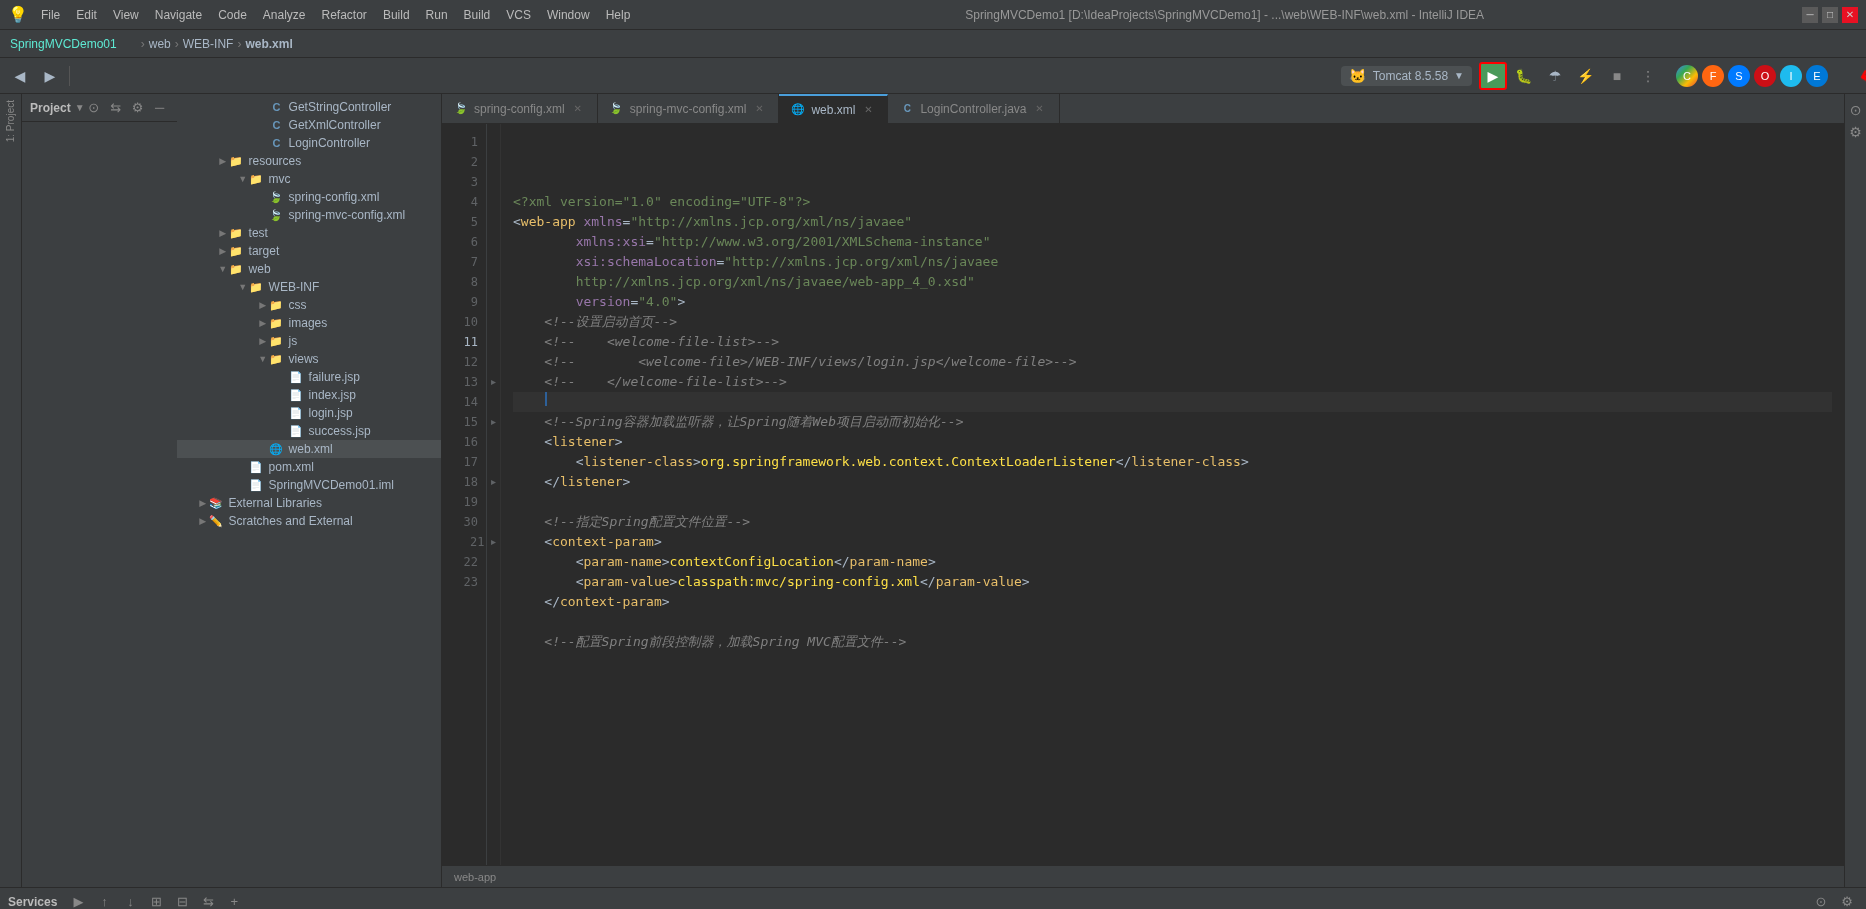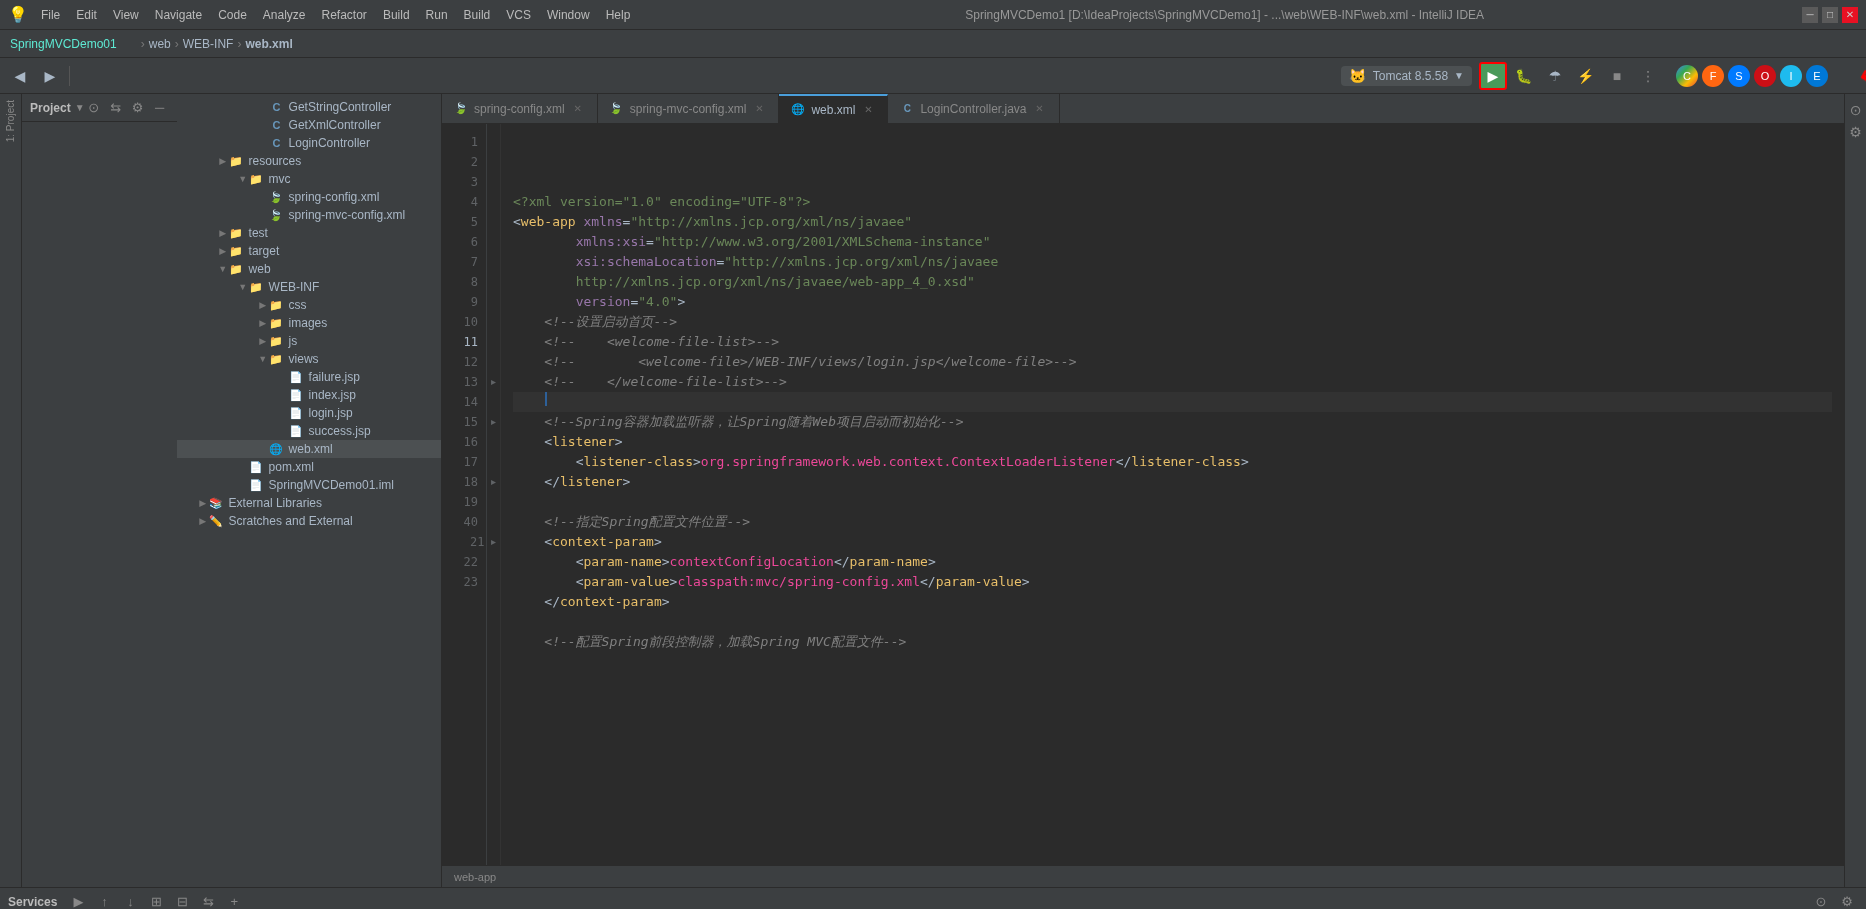--- a/index.html
+++ b/index.html
@@ -63,21 +63,21 @@
     #code-content .line { min-height: 20px; }
     #code-content .line.cursor-line { background: #323232; }
 
     
     .xml-tag { color: #e8bf6a; }
     .xml-attr { color: #9876aa; }
     .xml-string { color: #6a8759; }
     .xml-comment { color: #808080; font-style: italic; }
     .xml-bracket { color: #a9b7c6; }
     .xml-pi { color: #6a8759; }
-    .xml-text { color: #ec4899; }
+    .xml-text { color: #fde047; }
     .cursor-line-marker { background: #2d6099; display: inline-block; width: 2px; height: 14px; margin-left: 1px; }
 
     
     #editor-status { height: 22px; background: #3c3f41; border-top: 1px solid #2b2b2b; display: flex; align-items: center; padding: 0 12px; font-size: 11px; color: #888; }
 
     
     #right-strip { width: 22px; background: #3c3f41; border-left: 1px solid #2b2b2b; display: flex; flex-direction: column; align-items: center; }
 
     
     #bottom-panel { height: 175px; background: #3c3f41; border-top: 1px solid #2b2b2b; display: flex; flex-direction: column; }
@@ -347,21 +347,21 @@
           <div style="line-height: 20px; height: 20px;">10</div>
           <div style="line-height: 20px; height: 20px; color: rgb(169, 183, 198); margin-left: 20px;">11</div>
           <div style="line-height: 20px; height: 20px;">12</div>
           <div style="line-height: 20px; height: 20px;">13</div>
           <div style="line-height: 20px; height: 20px;">14</div>
           <div style="line-height: 20px; height: 20px;">15</div>
           <div style="line-height: 20px; height: 20px;">16</div>
           <div style="line-height: 20px; height: 20px;">17</div>
           <div style="line-height: 20px; height: 20px;">18</div>
           <div style="line-height: 20px; height: 20px;">19</div>
-          <div style="line-height: 20px; height: 20px;">40</div>
+          <div style="line-height: 20px; height: 20px;">30</div>
           <div style="line-height: 20px; height: 20px; padding-left: 28px;">21</div>
           <div style="line-height: 20px; height: 20px;">22</div>
           <div style="line-height: 20px; height: 20px;">23</div>
         </div>
       <div id="fold-markers" style="width:14px; background:#2b2b2b; padding-top:8px; line-height:20px; color:#606366; font-size:10px; flex-shrink:0; border-right:1px solid #333;">
       <div style="height: 20px; line-height: 20px; text-align: center; font-size: 10px; color: rgb(96, 99, 102);"></div>
           <div style="height: 20px; line-height: 20px; text-align: center; font-size: 10px; color: rgb(96, 99, 102);"></div>
           <div style="height: 20px; line-height: 20px; text-align: center; font-size: 10px; color: rgb(96, 99, 102);"></div>
           <div style="height: 20px; line-height: 20px; text-align: center; font-size: 10px; color: rgb(96, 99, 102);"></div>
           <div style="height: 20px; line-height: 20px; text-align: center; font-size: 10px; color: rgb(96, 99, 102);"></div>

